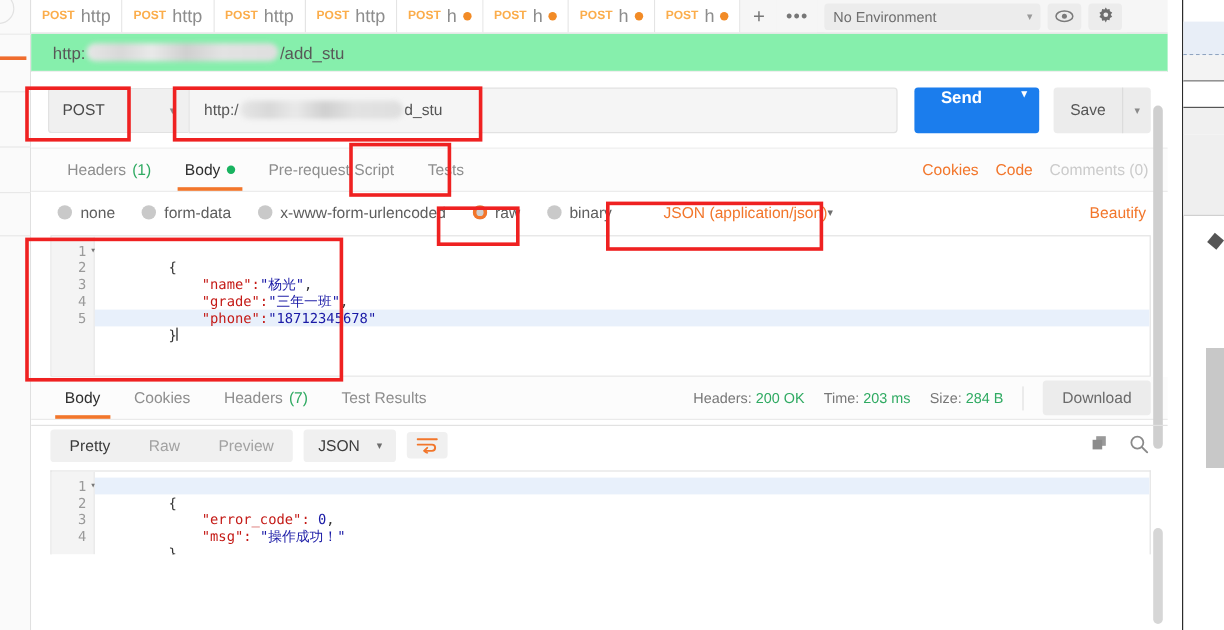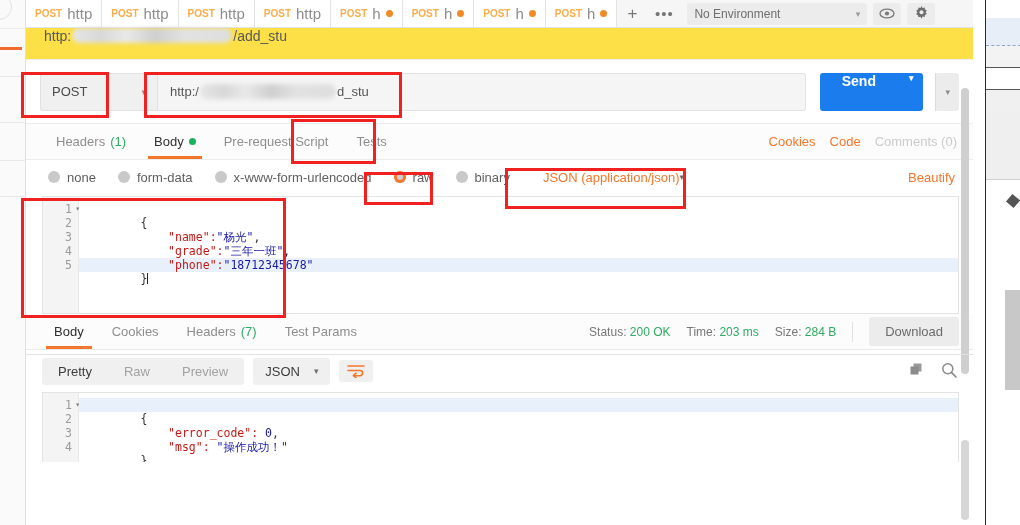--- a/index.html
+++ b/index.html
@@ -107,22 +107,22 @@
   }
   .env-select .caret { color: #9a9a9a; font-size: 9px; }
   .icon-btn {
     width: 28px; height: 22px; background: #ececec; border-radius: 3px;
     display: flex; align-items: center; justify-content: center;
     color: #7b7b7b;
   }
 
   
   .crumb {
-    height: 32px; display: flex; align-items: flex-start;
-    padding-left: 18px; background:#fde047;
+    height: 32px; display: flex; align-items: center;
+    padding-left: 18px; background:#86efac;
     border-bottom: 1px solid #efefef;
   }
   .crumb .txt { font-size: 14px; color: #585858; }
   .blur {
     display: inline-block;
     height: 15px;
     background: linear-gradient(90deg,#e6e6e6 0%,#d8d8d8 18%,#e9e9e9 34%,#cfcfcf 52%,#e2e2e2 70%,#dedede 100%);
     border-radius: 8px;
     filter: blur(2.2px);
     vertical-align: middle;
@@ -207,21 +207,21 @@
   .radio .bullet {
     width: 12px; height: 12px; border-radius: 50%;
     background: #c9c9c9;
   }
   .radio.on .bullet {
     background: #cfcfcf;
     box-shadow: inset 0 0 0 3px #f2762b;
   }
   .json-sel {
     display: flex; align-items: center; 
-    color: #f2762b; font-size: 13px; margin-left: 11px;
+    color: #f2762b; font-size: 13px; margin-left: 21px;
   }
   .json-sel .caret { color: #6e6e6e; font-size: 9px; }
   .beautify { margin-left: auto; margin-right: 18px; color: #f2762b; font-size: 13px; }
 
   
   .editor {
     margin: 2px 14px 0 16px;
     height: 118px;
     border: 1px solid #e3e3e3;
     background: #ffffff;
@@ -427,20 +427,21 @@
       <span>http:/</span>
       <span class="blur" style="width:136px;"></span>
       <span>d_stu</span>
     </div>
     <div class="send-btn">
       <span class="lbl">Send</span>
       <span class="split"></span>
       <span class="car">▾</span>
     </div>
     <div class="save-btn">
+      <span class="lbl">Save</span>
       <span class="split"></span>
       <span class="car">▾</span>
     </div>
   </div>
 
   <div class="reqtabs">
     <div class="rtab">
       <span>Headers</span>
       <span class="count">(1)</span>
     </div>
@@ -527,25 +528,25 @@
       <span>Body</span>
     </div>
     <div class="rtab">
       <span>Cookies</span>
     </div>
     <div class="rtab">
       <span>Headers</span>
       <span class="count">(7)</span>
     </div>
     <div class="rtab">
-      <span>Test Params</span>
+      <span>Test Results</span>
     </div>
     <div class="resp-meta">
       <span>
-        <span>Status:</span>
+        <span>Headers:</span>
         <span class="val">200 OK</span>
       </span>
       <span>
         <span>Time:</span>
         <span class="val">203 ms</span>
       </span>
       <span>
         <span>Size:</span>
         <span class="val">284 B</span>
       </span>

